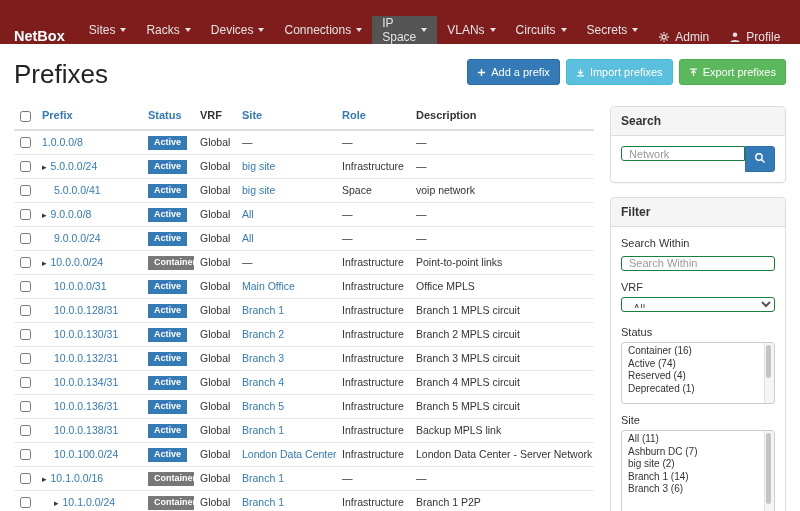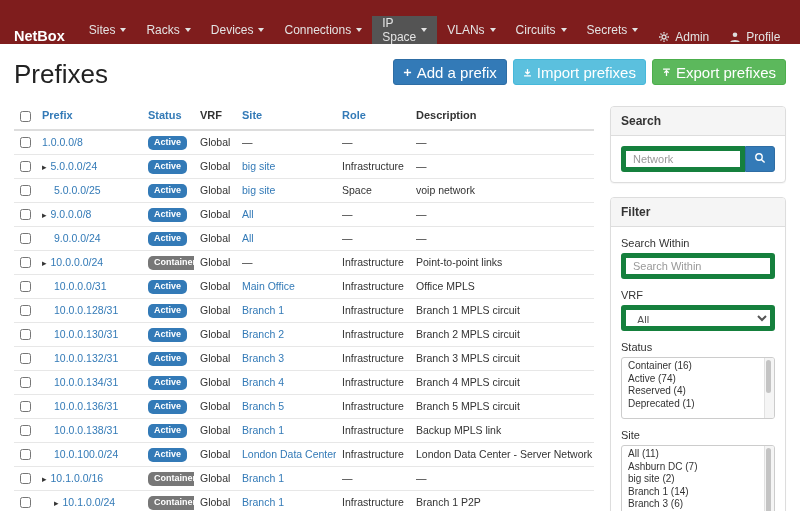--- a/index.html
+++ b/index.html
@@ -14,43 +14,43 @@
   .nav-item{display:flex;align-items:center;padding:0 10px;font-size:12px;color:#e3e3e3;cursor:pointer;gap:5px;}
   .nav-item.active{background:#545454;}
   .caret{display:inline-block;width:0;height:0;border-left:3.5px solid transparent;border-right:3.5px solid transparent;border-top:4px solid currentColor;}
   .nav-right{margin-left:auto;display:flex;}
   .nav-ic svg{width:12px;height:12px;display:block;}
   
   .page{padding:0 14px;}
   .page-header{position:relative;margin:8px 0 8px;height:44px;}
   .page-title{margin:0;font-size:26px;font-weight:400;color:#222;line-height:44px;display:inline-block;}
   .toolbar{position:absolute;right:0;top:7px;display:flex;gap:6px;}
-  .btn{display:inline-flex;align-items:center;gap:5px;font-size:15px;color:#fff;padding:0 9px;height:26px;border-radius:3px;border:1px solid transparent;cursor:pointer;font-family:inherit;}
+  .btn{display:inline-flex;align-items:center;gap:5px;font-size:11px;color:#fff;padding:0 9px;height:26px;border-radius:3px;border:1px solid transparent;cursor:pointer;font-family:inherit;}
   .btn svg{width:9px;height:9px;display:block;}
   .btn-primary{background:#337ab7;border-color:#2e6da4;}
   .btn-info{background:#5bc0de;border-color:#46b8da;}
   .btn-success{background:#5cb85c;border-color:#4cae4c;}
   
   .columns{display:flex;gap:16px;align-items:flex-start;}
   .main{flex:1;min-width:0;}
   
   .prefix-table{width:100%;border-collapse:collapse;table-layout:fixed;}
   .prefix-table th{text-align:left;font-size:11px;color:#333;padding:5px 6px 7px;border-bottom:2px solid #ddd;font-weight:700;white-space:nowrap;margin-left:32px;}
   .prefix-table td{font-size:10.5px;padding:4px 6px;border-bottom:1px solid #e7e7e7;white-space:nowrap;overflow:hidden;color:#333;height:13px;}
   .th-link{color:#337ab7;text-decoration:none;}
   a.lnk{color:#337ab7;text-decoration:none;}
-  .badge{display:inline-block;font-size:9px;font-weight:700;color:#fff;padding:2px 6px 3px;border-radius:5px;line-height:1;}
+  .badge{display:inline-block;font-size:9px;font-weight:700;color:#fff;padding:2px 6px 3px;border-radius:0;line-height:1;}
   .expand-arrow{color:#333;font-size:9px;margin-right:4px;}
   input[type=checkbox]{width:11px;height:11px;margin:0;vertical-align:middle;}
   
   .sidebar{width:176px;flex:0 0 176px;padding-top:2px;}
   .panel{border:1px solid #ddd;border-radius:4px;margin-bottom:14px;background:#fff;box-shadow:0 1px 1px rgba(0,0,0,.04);}
   .panel-heading{background:#f5f5f5;padding:7px 10px;border-bottom:1px solid #ddd;font-size:12px;font-weight:700;color:#333;border-radius:3px 3px 0 0;}
   .panel-body{padding:10px;}
-  .form-input{box-sizing:border-box;width:100%;height:26px;padding:3px 7px;font-size:11px;color:#555;border:5px solid #15803d;border-radius:3px;font-family:inherit;background:#fff;}
+  .form-input{box-sizing:border-box;width:100%;height:15px;padding:3px 7px;font-size:11px;color:#555;border:1px solid #15803d;border-radius:3px;font-family:inherit;background:#fff;}
   .form-input::placeholder{color:#999;}
   .input-group{display:flex;}
   .input-group .form-input{border-top-right-radius:0;border-bottom-right-radius:0;flex:1;min-width:0;}
   .search-btn{flex:0 0 30px;height:26px;background:#337ab7;border:1px solid #2e6da4;border-radius:0 3px 3px 0;display:flex;align-items:center;justify-content:center;cursor:pointer;}
   .search-btn svg{width:12px;height:12px;}
   .filter-label{display:block;font-size:11px;margin:10px 0 4px;color:#333;}
   .filter-label.first{margin-top:0;}
   .listbox{position:relative;border:1px solid #ccc;border-radius:3px;overflow:hidden;background:#fff;box-sizing:border-box;}
   .list-items{padding:2px 12px 2px 0;}
   .list-option{font-size:10px;line-height:12.5px;padding:0 6px;color:#333;white-space:nowrap;overflow:hidden;}
@@ -193,21 +193,21 @@
               <td><input type="checkbox" style=""></td>
               <td style="padding-left: 6px;"><span class="expand-arrow">▸</span><a class="lnk" href="#">5.0.0.0/24</a></td>
               <td><span class="badge" style="background: rgb(51, 122, 183);">Active</span></td>
               <td>Global</td>
               <td><a class="lnk" href="#">big site</a></td>
               <td>Infrastructure</td>
               <td>—</td>
             </tr>
             <tr>
               <td><input type="checkbox" style=""></td>
-              <td style="padding-left: 18px;"><a class="lnk" href="#">5.0.0.0/25</a></td>
+              <td style="padding-left: 18px;"><a class="lnk" href="#">5.0.0.0/41</a></td>
               <td><span class="badge" style="background: rgb(51, 122, 183);">Active</span></td>
               <td>Global</td>
               <td><a class="lnk" href="#">big site</a></td>
               <td>Space</td>
               <td>voip network</td>
             </tr>
             <tr>
               <td><input type="checkbox" style=""></td>
               <td style="padding-left: 6px;"><span class="expand-arrow">▸</span><a class="lnk" href="#">9.0.0.0/8</a></td>
               <td><span class="badge" style="background: rgb(51, 122, 183);">Active</span></td>

